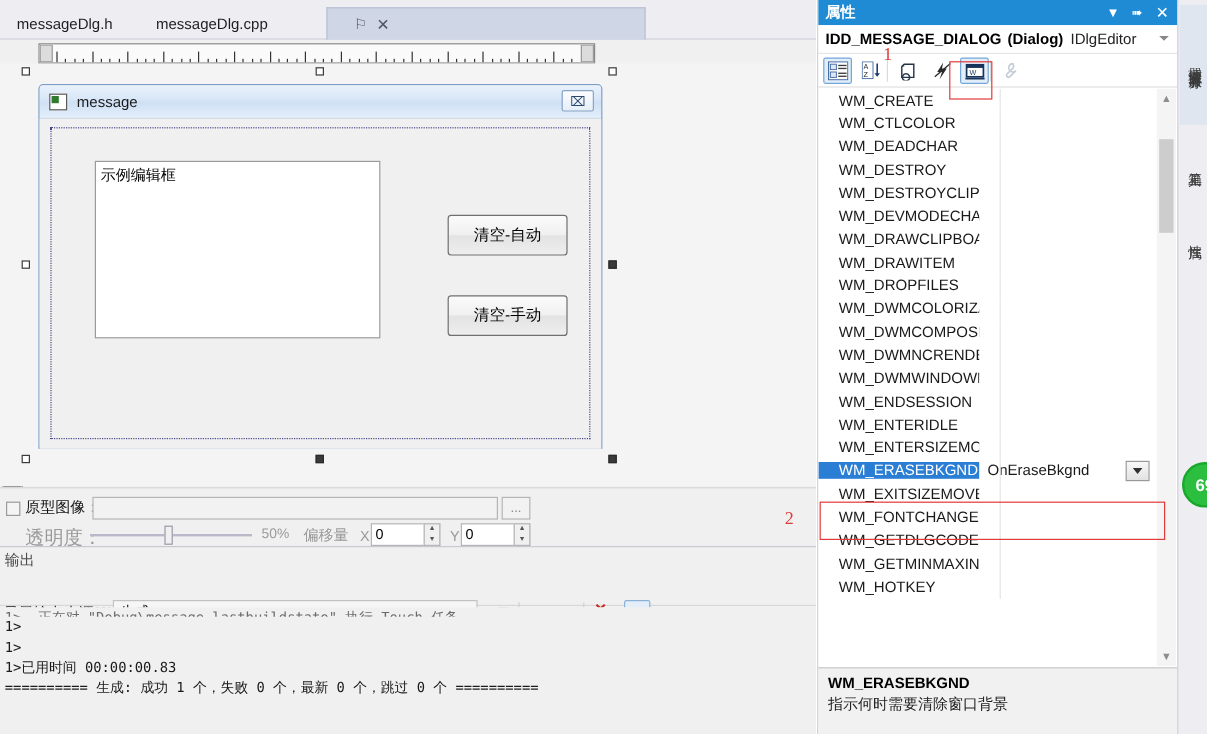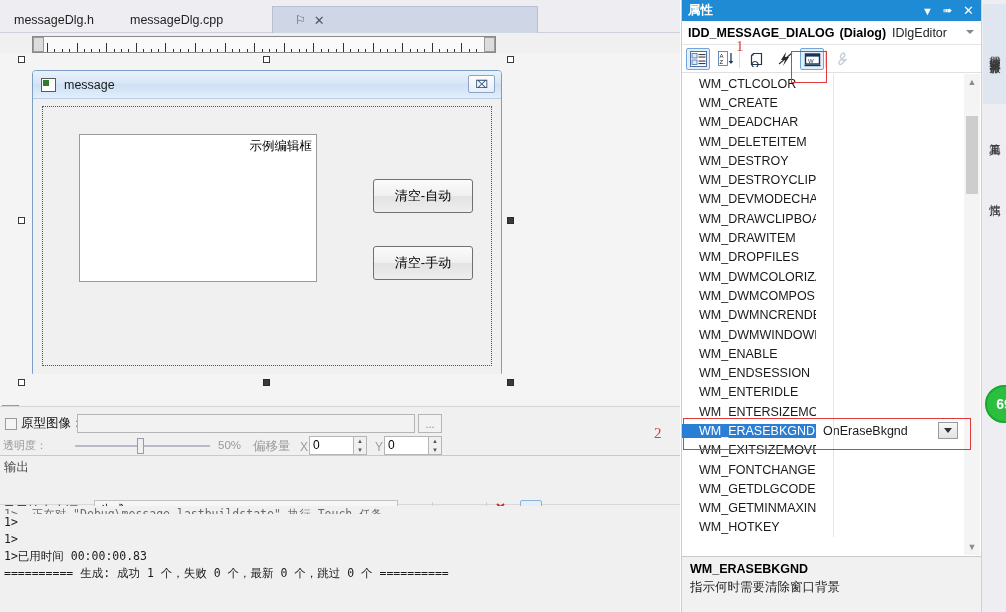--- a/index.html
+++ b/index.html
@@ -90,21 +90,21 @@
   #ruler-v .endbox-b { bottom: 0; }
 
   
   #designer {
     position: absolute; left: 0; top: 53px; width: 680px; height: 352px;
     background: #f4f4f4;
   }
 
   
   #dlg-select {
-    position: absolute; left: 22px; top: 7px; width: 488px; height: 323px; text-align: right;
+    position: absolute; left: 22px; top: 7px; width: 488px; height: 323px;
   }
   .handle {
     position: absolute; width: 7px; height: 7px; background: #3a3a3a;
     border: 1px solid #2a2a2a;
   }
   .handle.hollow {
     background: #ffffff; border: 1px solid #3a3a3a;
   }
 
   
@@ -179,21 +179,21 @@
     position: absolute; left: 77px; top: 7px; width: 338px; height: 19px;
     background: #f2f2f2; border: 1px solid #b5b5b5;
   }
   #proto-browse {
     position: absolute; left: 418px; top: 7px; width: 24px; height: 19px;
     background: #f2f2f2; border: 1px solid #b5b5b5;
     display: flex; align-items: center; justify-content: center;
     font-size: 11px; color: #888; cursor: pointer;
   }
   #alpha-label {
-    position: absolute; left: 3px; top: 31px; font-size: 11px; color: #9a9a9a;
+    position: absolute; left: 21px; top: 31px; font-size: 16px; color: #9a9a9a;
   }
   #alpha-slider {
     position: absolute; left: 75px; top: 38px; width: 135px; height: 2px;
     background: #b9b9c9;
   }
   #alpha-thumb {
     position: absolute; left: 137px; top: 31px; width: 7px; height: 16px;
     background: #f0f0f0; border: 1px solid #9a9aa8;
   }
   #alpha-value {
@@ -763,40 +763,35 @@
       <div class="ptool" id="ptool-5">
         <svg width="16" height="16" viewBox="0 0 16 16">
           <path d="M10 2 a3.5 3.5 0 1 0 2.6 5.9 l-5 5 a1.6 1.6 0 1 1-2.3-2.3 l5-5 A3.5 3.5 0 0 0 10 2 z" fill="none" stroke="#6a7f9a" stroke-width="1.4"></path>
         </svg>
       </div>
     </div>
 
     <div id="msg-list">
         <div class="msg-row">
           <div class="colsep"></div>
+          <div class="msg-name">WM_CREATE</div>
+          <div class="msg-val"></div>
+        </div>
+        <div class="msg-row">
+          <div class="colsep"></div>
           <div class="msg-name">WM_CTLCOLOR</div>
           <div class="msg-val"></div>
         </div>
         <div class="msg-row">
           <div class="colsep"></div>
-          <div class="msg-name">WM_CREATE</div>
-          <div class="msg-val"></div>
-        </div>
-        <div class="msg-row">
-          <div class="colsep"></div>
           <div class="msg-name">WM_DEADCHAR</div>
           <div class="msg-val"></div>
         </div>
         <div class="msg-row">
           <div class="colsep"></div>
-          <div class="msg-name">WM_DELETEITEM</div>
-          <div class="msg-val"></div>
-        </div>
-        <div class="msg-row">
-          <div class="colsep"></div>
           <div class="msg-name">WM_DESTROY</div>
           <div class="msg-val"></div>
         </div>
         <div class="msg-row">
           <div class="colsep"></div>
           <div class="msg-name">WM_DESTROYCLIPBC</div>
           <div class="msg-val"></div>
         </div>
         <div class="msg-row">
           <div class="colsep"></div>
@@ -829,25 +824,20 @@
           <div class="msg-val"></div>
         </div>
         <div class="msg-row">
           <div class="colsep"></div>
           <div class="msg-name">WM_DWMNCRENDEF</div>
           <div class="msg-val"></div>
         </div>
         <div class="msg-row">
           <div class="colsep"></div>
           <div class="msg-name">WM_DWMWINDOWM</div>
-          <div class="msg-val"></div>
-        </div>
-        <div class="msg-row">
-          <div class="colsep"></div>
-          <div class="msg-name">WM_ENABLE</div>
           <div class="msg-val"></div>
         </div>
         <div class="msg-row">
           <div class="colsep"></div>
           <div class="msg-name">WM_ENDSESSION</div>
           <div class="msg-val"></div>
         </div>
         <div class="msg-row">
           <div class="colsep"></div>
           <div class="msg-name">WM_ENTERIDLE</div>

